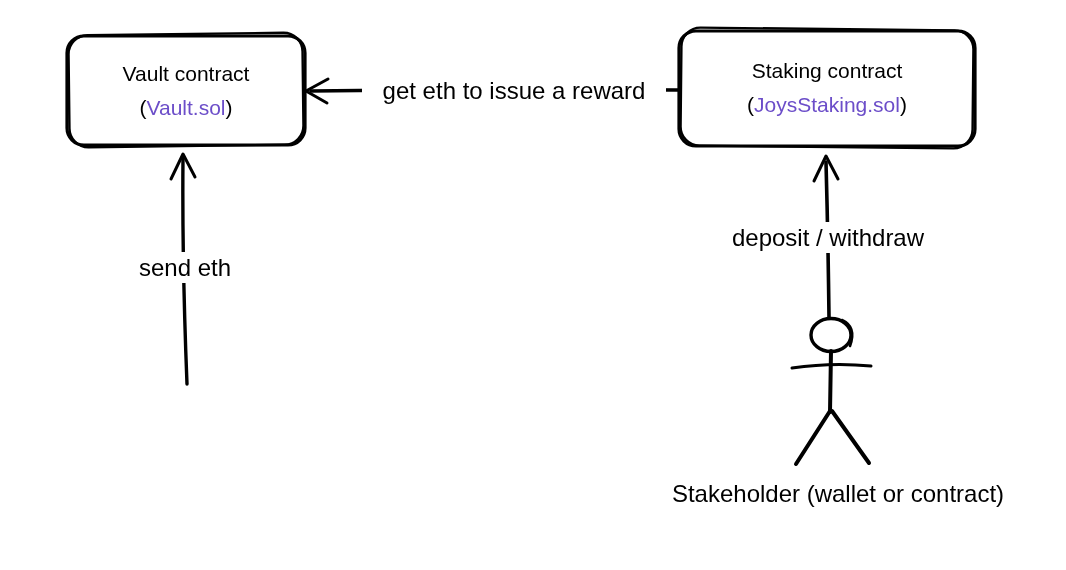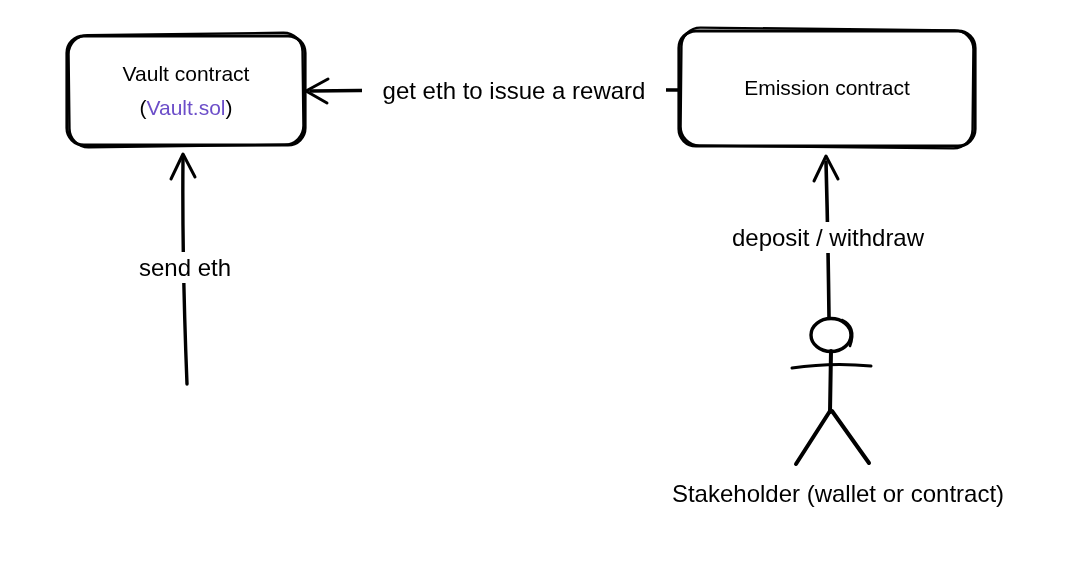--- a/index.html
+++ b/index.html
@@ -90,21 +90,24 @@
   </svg>
 
   <div class="txt node-text" style="left:66px; top:36px; width:240px; height:110px;">
     <div>Vault contract</div>
     <div>
       <span>(</span><span class="accent">Vault.sol</span><span>)</span>
     </div>
   </div>
 
   <div class="txt node-text" style="left:678px; top:30px; width:298px; height:116px;">
-    <div>Emission contract</div>
+    <div>Staking contract</div>
+    <div>
+      <span>(</span><span class="accent">JoysStaking.sol</span><span>)</span>
+    </div>
   </div>
 
   <div class="txt edge-label" style="left:362px; top:75px; width:304px;">get eth to issue a reward</div>
 
   <div class="txt edge-label" style="left:710px; top:222px; width:236px;">deposit / withdraw</div>
 
   <div class="txt edge-label" style="left:118px; top:252px; width:134px;">send eth</div>
 
 
   <div class="txt actor-label" style="left:608px; top:478px; width:460px;">Stakeholder (wallet or contract)</div>

